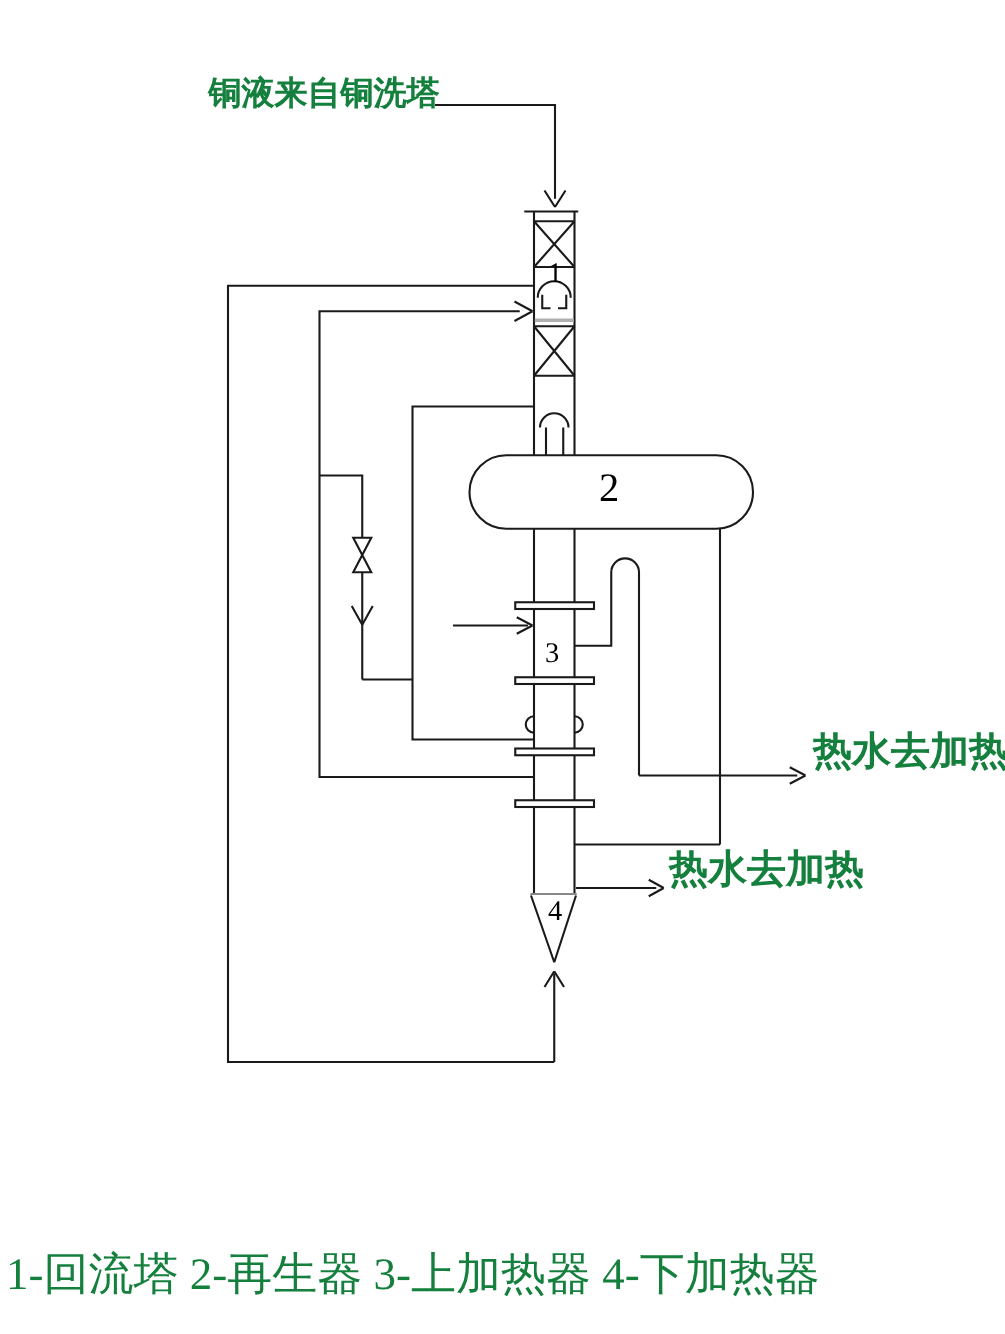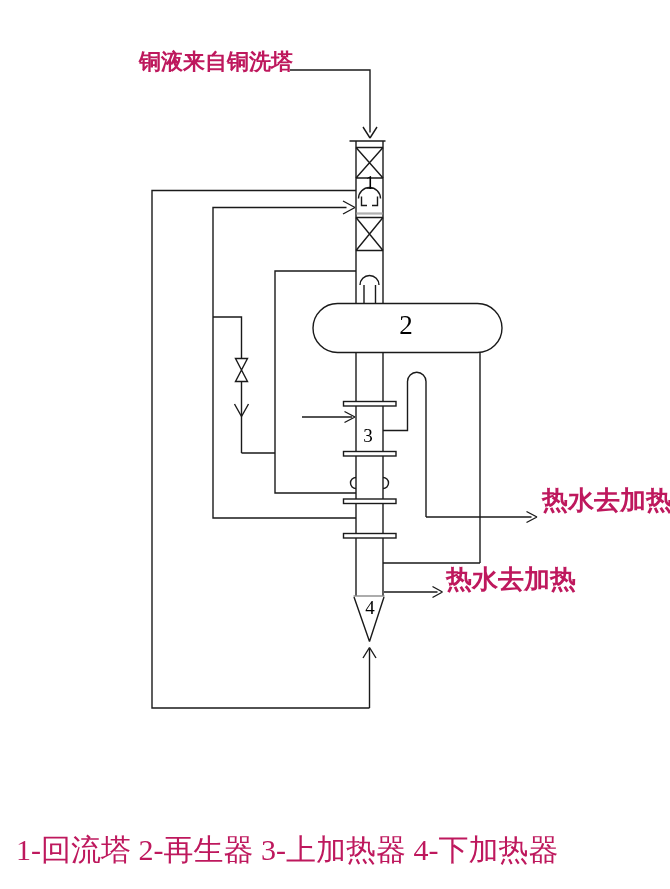--- a/index.html
+++ b/index.html
@@ -6,30 +6,30 @@
   #stage{
     position:relative;
     width:670px;height:889px;
     background:#ffffff;
     font-family:"Liberation Serif","DejaVu Serif",serif;
     overflow:hidden;
   }
   #linework{position:absolute;left:0;top:0;}
   .lbl{
     position:absolute;
-    color:#be185d;
+    color:#15803d;
     line-height:1;
     white-space:nowrap;
     font-family:"Liberation Serif","DejaVu Serif",serif;
   }
   .flow-lbl{font-weight:bold;}
   .lbl-feed{left:139px;top:51px;font-size:22px;}
   .lbl-hot{left:542px;top:488px;font-size:26px;}
   .lbl-copper{left:446px;top:567px;font-size:26px;}
-  .lbl-caption{left:16px;top:835px;font-size:30px;}
+  .lbl-caption{left:4px;top:835px;font-size:30px;}
   .num{position:absolute;color:#000;line-height:1;text-align:center;}
   .num-1{left:363px;top:173px;width:14px;font-size:19px;}
   .num-2{left:395px;top:312px;width:22px;font-size:27px;}
   .num-3{left:360px;top:426px;width:16px;font-size:19px;}
   .num-4{left:362px;top:598px;width:16px;font-size:19px;}
   svg path, svg rect{vector-effect:none;}
 </style>
 </head>
 <body>
 

